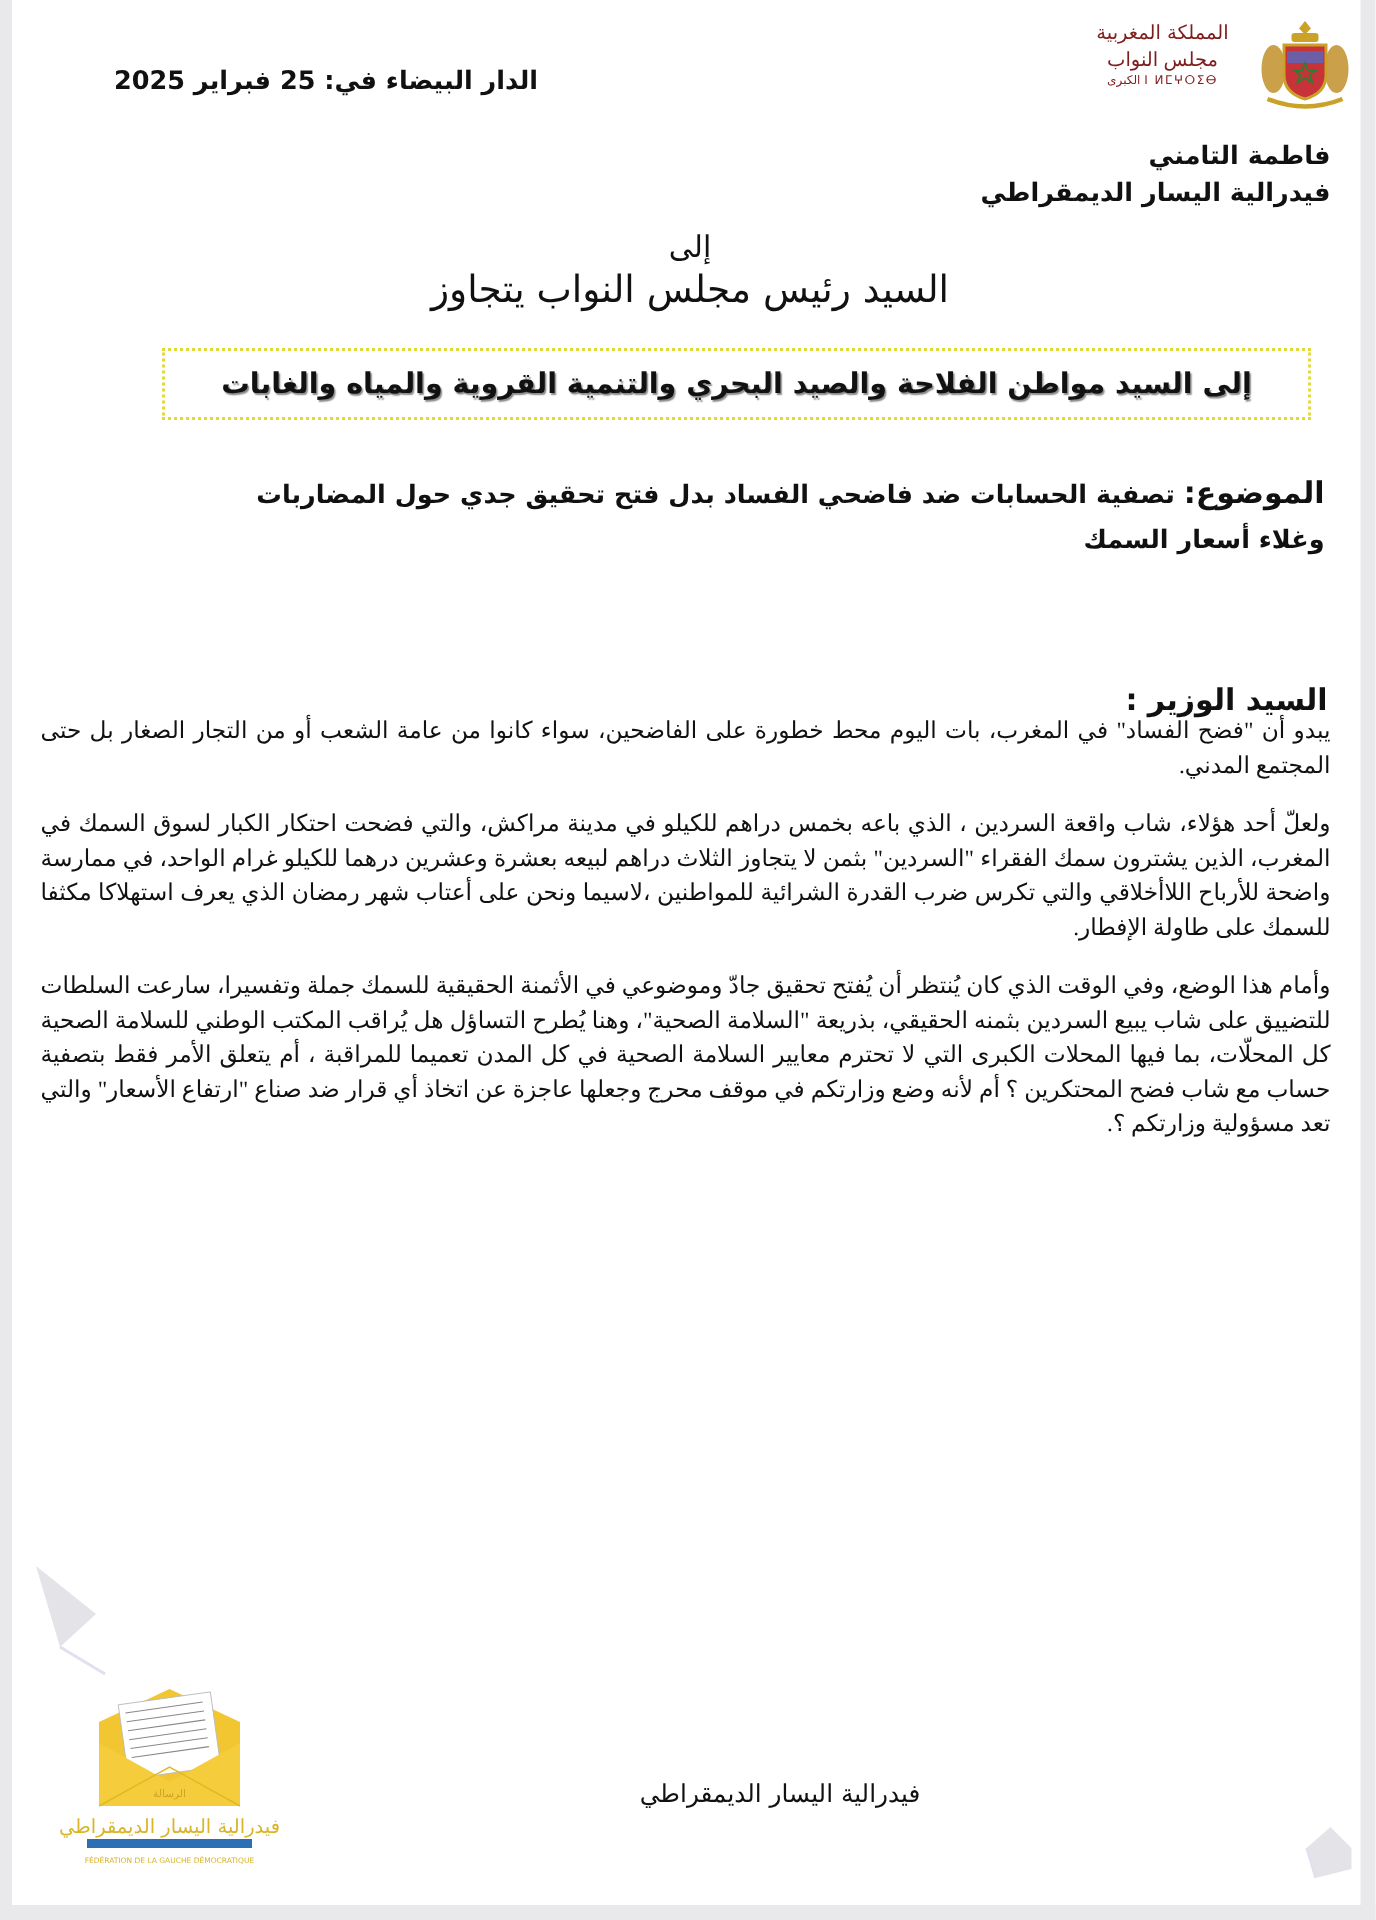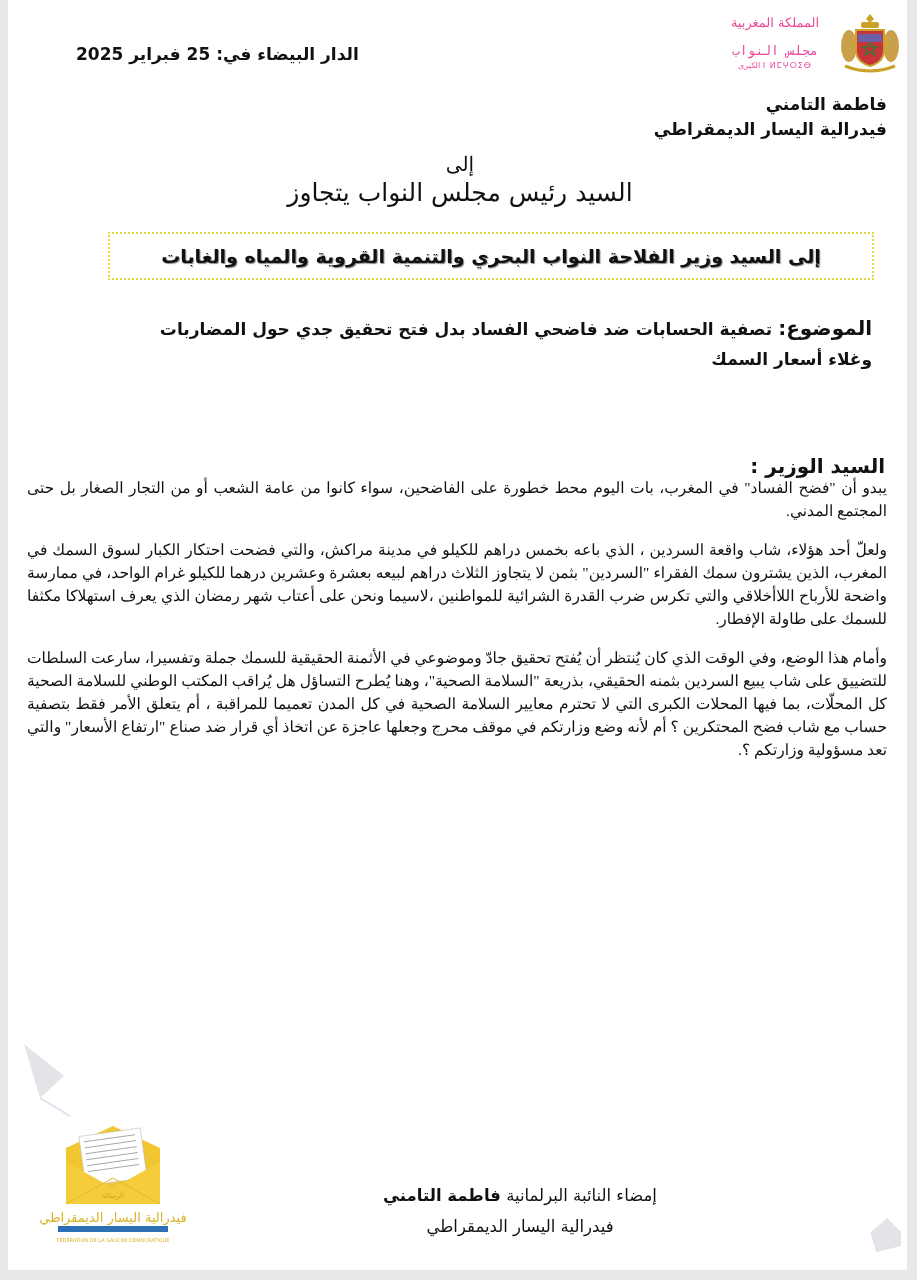--- a/index.html
+++ b/index.html
@@ -5,40 +5,40 @@
     html, body { margin: 0; padding: 0; }
     body {
       width: 917px; height: 1280px; background: #ffffff; overflow: hidden;
       position: relative; font-family: "DejaVu Sans", sans-serif; color: #111;
     }
     .frame-left { position: absolute; left: 0; top: 0; width: 8px; height: 1280px; background: #e9e9ec; }
     .frame-right { position: absolute; right: 0; top: 0; width: 10px; height: 1280px; background: #e9e9ec; }
     .frame-bottom { position: absolute; left: 0; bottom: 0; width: 917px; height: 10px; background: #e9e9ec; }
 
     .emblem { position: absolute; right: 16px; top: 12px; width: 62px; height: 64px; }
-    .parliament-logo { position: absolute; right: 92px; top: 14px; width: 100px; text-align: center; color: #ec4899; }
+    .parliament-logo { position: absolute; right: 92px; top: 14px; width: 100px; text-align: center; color: #7f1d1d; }
     .parliament-logo .l1 { font-family: "DejaVu Serif", serif; font-size: 13px; line-height: 17px; }
-    .parliament-logo .l2 { font-family: Liberation Mono, monospace; font-size: 13px; line-height: 17px; margin-top: 12px; }
+    .parliament-logo .l2 { font-family: Liberation Sans, sans-serif; font-size: 13px; line-height: 17px; }
     .parliament-logo .l3 { font-size: 8px; line-height: 12px; letter-spacing: 1px; direction: ltr; }
 
     .date-line { position: absolute; left: 76px; top: 44px; font-size: 17px; font-weight: bold; direction: rtl; white-space: nowrap; }
 
     .sender { position: absolute; right: 30px; top: 92px; text-align: right; font-weight: bold; font-size: 17px; line-height: 25px; }
 
     .to-label { position: absolute; left: 400px; top: 152px; width: 120px; text-align: center; font-family: "DejaVu Serif", serif; font-size: 20px; }
     .to-president { position: absolute; left: 250px; top: 178px; width: 420px; text-align: center; font-family: "DejaVu Serif", serif; font-size: 25px; }
 
     .minister-box {
       position: absolute; left: 108px; top: 232px; width: 766px; height: 48px;
       border: 2px dotted #e3d93b; box-sizing: border-box;
       display: flex; align-items: center; justify-content: center;
     }
     .minister-box span { font-weight: bold; font-size: 19px; text-shadow: 1px 1px 1px #888; white-space: nowrap; }
 
-    .subject { position: absolute; right: 45px; top: 313px; width: 760px; text-align: right; font-size: 17px; font-weight: bold; line-height: 30px; }
+    .subject { position: absolute; right: 34px; top: 313px; width: 760px; text-align: right; font-size: 17px; font-weight: bold; line-height: 30px; }
     .subject .label { font-size: 20px; }
 
     .salutation { position: absolute; right: 32px; top: 426px; font-size: 20px; font-weight: bold; margin-top: 28px; }
 
     .body-text {
       position: absolute; right: 30px; top: 476px; width: 860px;
       font-family: "Liberation Serif", serif; font-size: 15.5px; line-height: 23px;
       text-align: justify; text-align-last: right;
     }
     .body-text p { margin: 0 0 16px 0; }
@@ -80,21 +80,21 @@
 
 <div class="sender">
   <div>فاطمة التامني</div>
   <div>فيدرالية اليسار الديمقراطي</div>
 </div>
 
 <div class="to-label">إلى</div>
 <div class="to-president">السيد رئيس مجلس النواب يتجاوز</div>
 
 <div class="minister-box">
-  <span>إلى السيد وزير الفلاحة النواب البحري والتنمية القروية والمياه والغابات</span>
+  <span>إلى السيد مواطن الفلاحة والصيد البحري والتنمية القروية والمياه والغابات</span>
 </div>
 
 <div class="subject">
   <span class="label">الموضوع:</span>
   <span>تصفية الحسابات ضد فاضحي الفساد بدل فتح تحقيق جدي حول المضاربات وغلاء أسعار السمك</span>
 </div>
 
 <div class="salutation">السيد الوزير :</div>
 
 <div class="body-text">
@@ -125,24 +125,20 @@
     <path d="M28 40 L75 66 L122 40 V82 H28z" fill="#f5cd3c"></path>
     <path d="M28 82 L75 56 L122 82" fill="none" stroke="#e2b824" stroke-width="1"></path>
     <text x="75" y="76" text-anchor="middle" font-size="7" fill="#c9a227">الرسالة</text>
     <text x="75" y="100" text-anchor="middle" font-size="13" fill="#d9b52a">فيدرالية اليسار الديمقراطي</text>
     <rect x="20" y="104" width="110" height="6" fill="#2d6fb5"></rect>
     <text x="75" y="120" text-anchor="middle" font-size="5" fill="#d9b52a">FÉDÉRATION DE LA GAUCHE DÉMOCRATIQUE</text>
   </svg>
 </div>
 
 <div class="signature">
-  <div>
-    <span>إمضاء النائبة البرلمانية</span>
-    <b>فاطمة التامني</b>
-  </div>
   <div>فيدرالية اليسار الديمقراطي</div>
 </div>
 
 <div class="deco-right">
   <svg width="36" height="46" viewBox="0 0 36 46">
     <path d="M4 20 L20 6 L34 20 L34 34 L10 40z" fill="#e4e4e8"></path>
     <path d="M10 40 L4 20" stroke="#e0e0ee" stroke-width="1.5"></path>
   </svg>
 </div>
 

